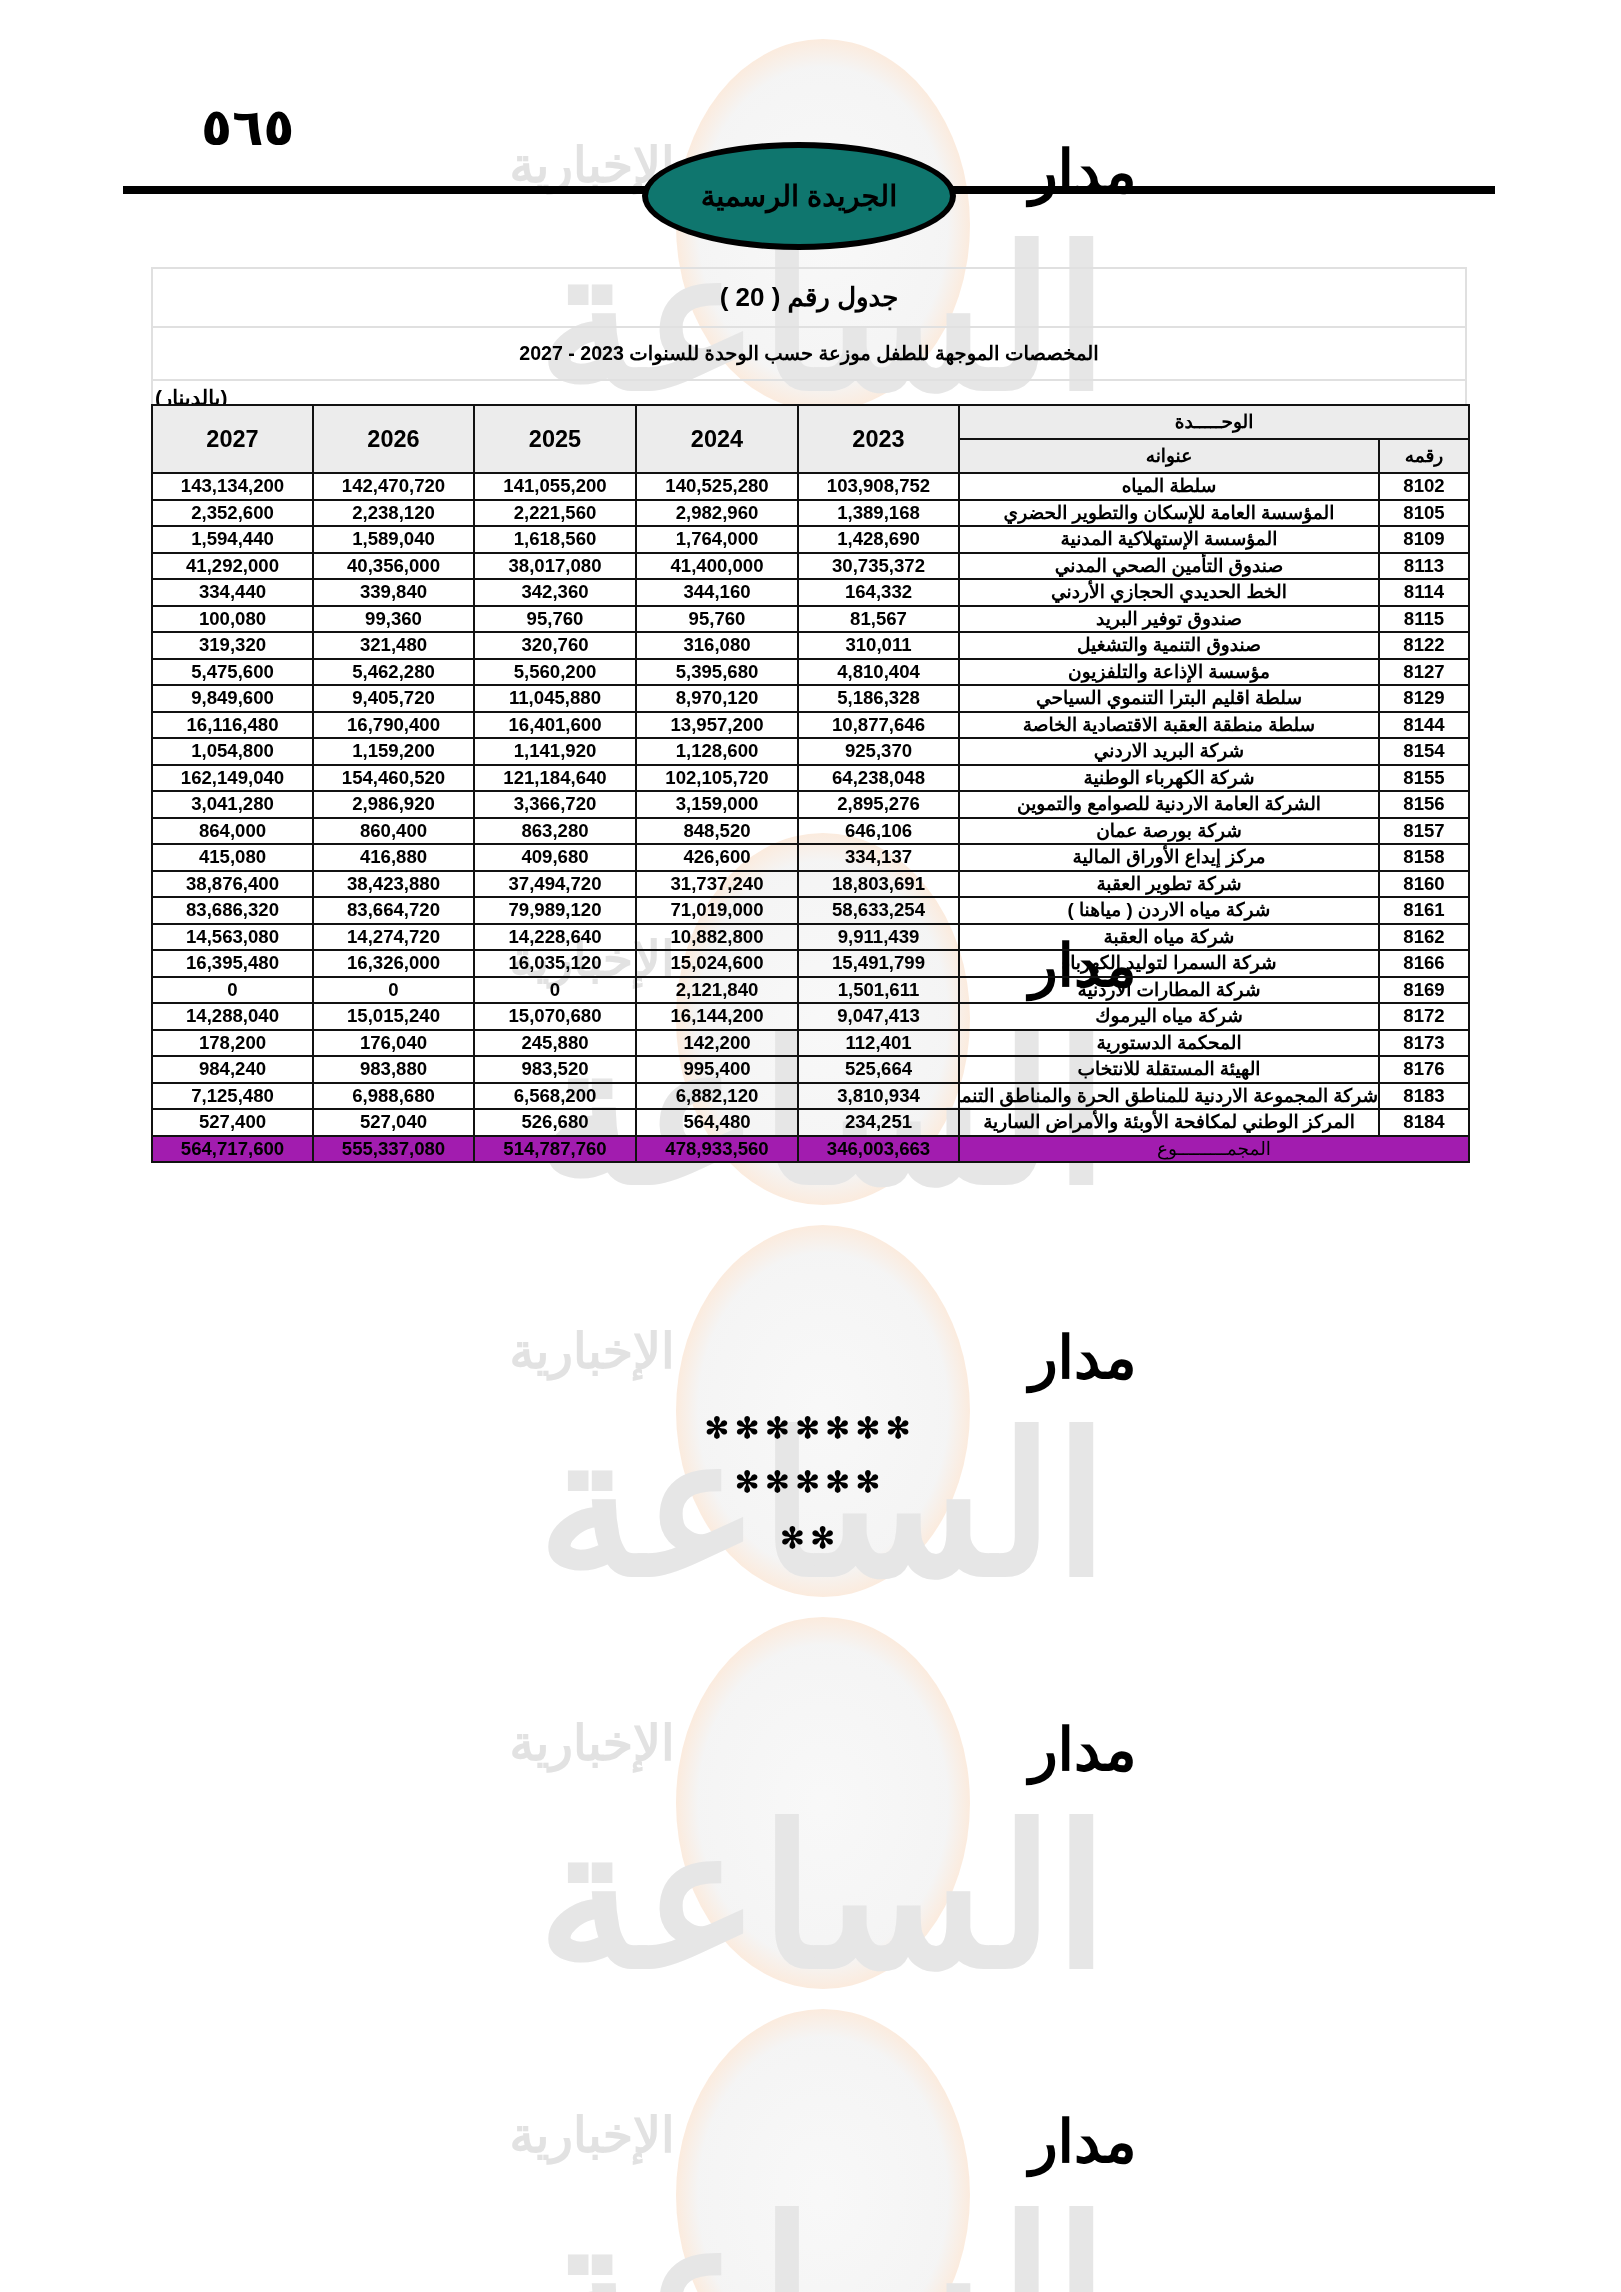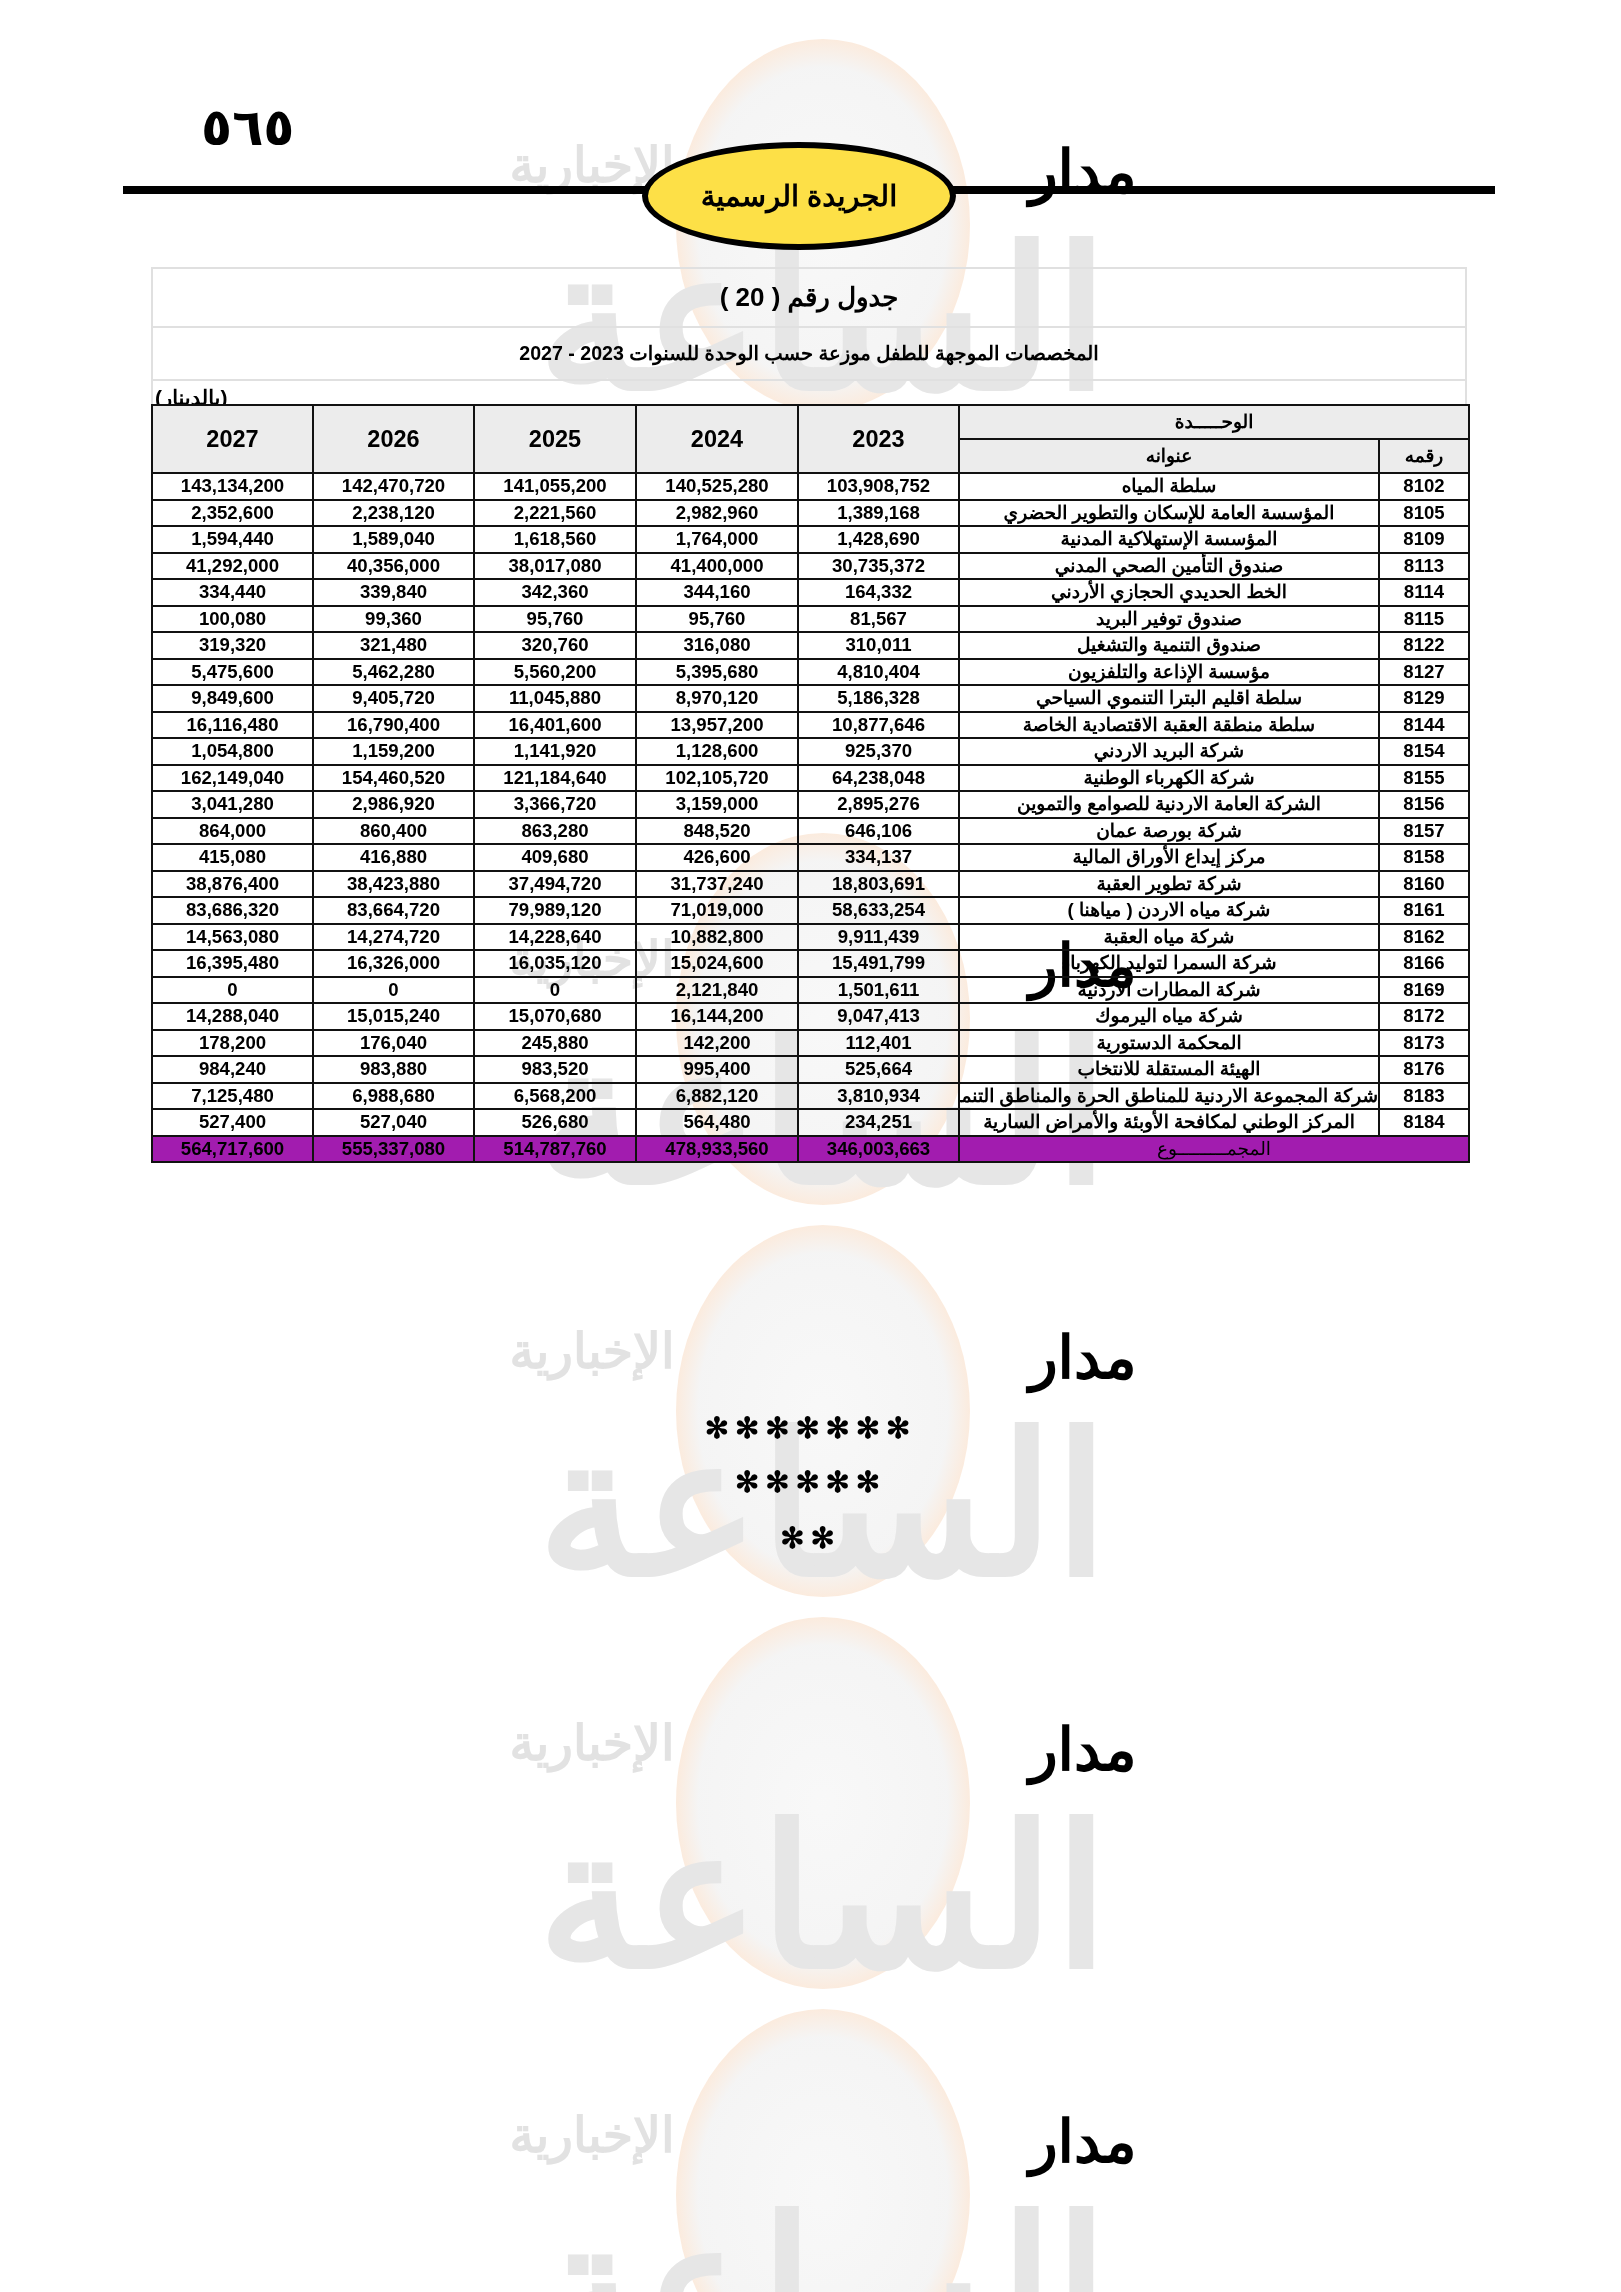--- a/index.html
+++ b/index.html
@@ -9,21 +9,21 @@
   .wm { position: absolute; left: 529px; width: 588px; height: 412px; pointer-events: none; }
   .wm .clock { position: absolute; left: 147px; top: 0; width: 294px; height: 372px; border-radius: 50%;
     background: radial-gradient(ellipse at center, #f6f6f6 0%, #f1f1f1 60%, #fbe3cf 72%, #fde9d8 80%, rgba(255,255,255,0) 82%); opacity: .75; }
   .wm .brand-big { position: absolute; left: 0; top: 167px; width: 588px; text-align: center; font-size: 196px; font-weight: bold; color: #e6e6e6; letter-spacing: -7.8px; }
   .wm .brand-l { position: absolute; left: -19.6px; top: 98px; font-size: 49px; font-weight: bold; color: #e2e2e2; }
   .wm .brand-r { position: absolute; right: -19.6px; top: 98px; font-size: 59px; font-weight: bold; color: #000000; }
 
   
   .page-num { position: absolute; left: 201px; top: 98px; font-family: "DejaVu Sans", sans-serif; font-size: 51px; font-weight: bold; letter-spacing: 13.7px; direction: rtl; }
   .rule { position: absolute; left: 123px; top: 186px; width: 1372px; height: 7.8px; background: #000; }
-  .oval { position: absolute; left: 642px; top: 142px; width: 314px; height: 108px; border: 6.9px solid #000; border-radius: 50%; background: #fde047; box-sizing: border-box; display: flex; align-items: center; justify-content: center; }
+  .oval { position: absolute; left: 642px; top: 142px; width: 314px; height: 108px; border: 6.9px solid #000; border-radius: 50%; background: #0f766e; box-sizing: border-box; display: flex; align-items: center; justify-content: center; }
   .oval span { font-size: 29px; font-weight: bold; direction: rtl; }
 
   
   .frame { position: absolute; left: 151px; top: 267px; width: 1316px; height: 137px; border: 2px solid #e0e0e0; border-bottom: none; box-sizing: border-box; }
   .frame .r1 { height: 57px; border-bottom: 2px solid #e0e0e0; display: flex; align-items: center; justify-content: center; font-size: 26px; font-weight: bold; direction: rtl; }
   .frame .r2 { height: 51px; border-bottom: 2px solid #e0e0e0; display: flex; align-items: center; justify-content: center; font-size: 19.6px; font-weight: bold; direction: rtl; }
   .frame .r3 { height: 27.4px; position: relative; }
   .frame .unit { position: absolute; left: 2px; bottom: -2px; font-size: 21px; font-weight: bold; direction: rtl; }
 
   

